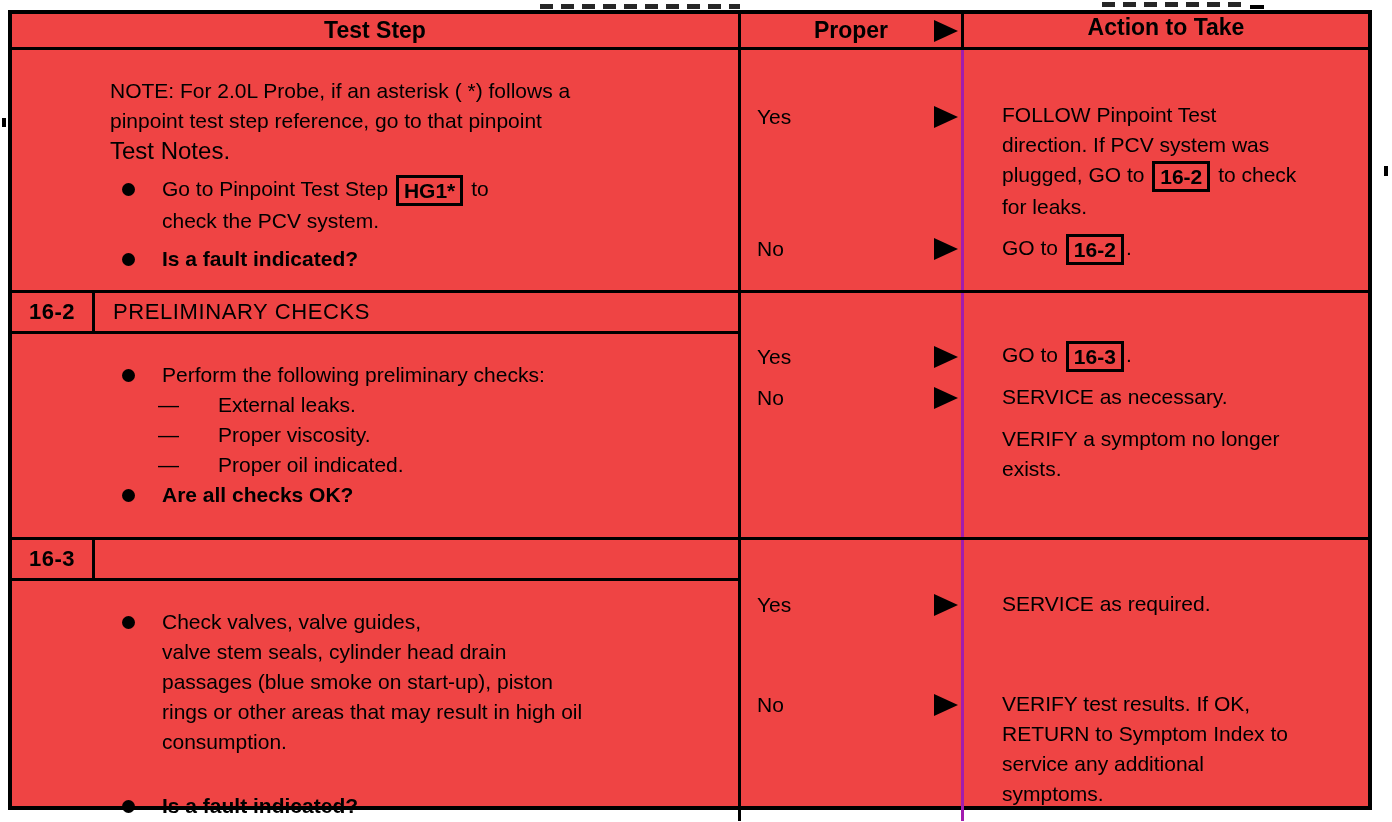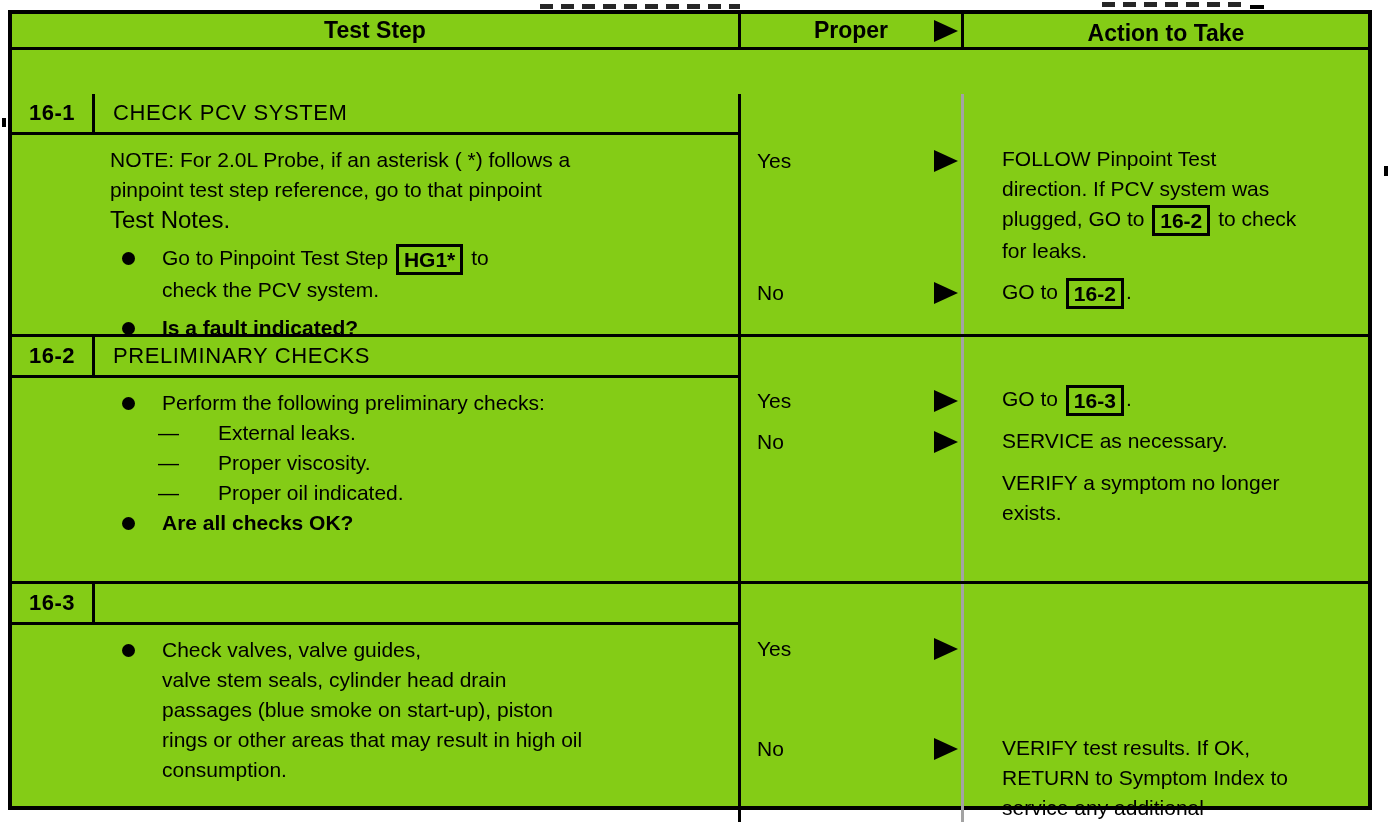--- a/index.html
+++ b/index.html
@@ -16,32 +16,31 @@
     position:absolute; height:5px; opacity:.85;
     background: repeating-linear-gradient(90deg,#000 0 13px, transparent 13px 21px);
   }
   .speck { position:absolute; background:#000; }
 
   
   .table {
     position:absolute; left:8px; top:10px; width:1364px; height:800px;
     border:4px solid #000;
     display:flex; flex-direction:column;
-    background:#84cc16;
-    gap:44px;
+    background:#ef4444;
   }
 
   .hdr-row {
     display:flex; height:36px; border-bottom:3px solid #000;
     font-weight:bold; font-size:23px; flex:none;
   }
   .cell-test   { width:726px; display:flex; align-items:center; justify-content:center; }
   .cell-result { width:226px; border-left:3px solid #000; border-right:3px solid #000;
                  position:relative; display:flex; align-items:center; justify-content:center; }
-  .cell-action { flex:1; display:flex; align-items:flex-end; justify-content:center; }
+  .cell-action { flex:1; display:flex; align-items:flex-start; justify-content:center; }
 
   .arrow {
     width:0; height:0; display:inline-block;
     border-top:11px solid transparent;
     border-bottom:11px solid transparent;
     border-left:24px solid #000;
   }
   .hdr-arrow { position:absolute; right:3px; top:6px; }
 
   
@@ -50,38 +49,38 @@
   .s1 { height:247px; }
   .s2 { flex:1; border-bottom:none; }
 
   .col-test { width:726px; display:flex; flex-direction:column; }
   .band { height:41px; border-bottom:3px solid #000; display:flex; align-items:stretch;
           font-size:22px; flex:none; }
   .stepnum { width:83px; border-right:3px solid #000; font-weight:bold;
              display:flex; align-items:center; justify-content:center; letter-spacing:.5px; }
   .steptitle { display:flex; align-items:center; padding-left:18px; letter-spacing:.6px; }
 
-  .tbody { padding:10px 8px 0 98px; font-size:21px; line-height:30px; }
+  .tbody { padding:10px 8px 0 98px; font-size:21px; line-height:30px;margin-top:16px; }
 
   .note       { }
   .note-light { font-size:24px; }
 
   .bullet { display:flex; }
   .s0 .tbody .bullet { margin-top:8px; }
   .s2 .tbody .bullet:last-child { margin-top:34px; }
   .bullet .bmark { flex:none; width:13px; height:13px; border-radius:50%;
                    background:#000; margin:9px 27px 0 12px; }
   .bullet .btext { flex:1; }
   .bullet.bold .btext { font-weight:bold; }
 
   .dash { display:flex; }
   .dash .dmark { flex:none; width:108px; padding-left:48px; }
   .dash .dtext { flex:1; }
 
-  .col-result { width:226px; border-left:3px solid #000; border-right:3px solid #a3a3a3;
+  .col-result { width:226px; border-left:3px solid #000; border-right:3px solid #a21caf;
                 position:relative; font-size:21px; }
   .result-item { position:absolute; left:16px; right:3px;
                  display:flex; justify-content:space-between; align-items:center; height:26px; }
   .s0 .r0{top:54px}  .s0 .r1{top:186px}
   .s1 .r0{top:51px}  .s1 .r1{top:92px}
   .s2 .r0{top:52px}  .s2 .r1{top:152px}
 
   .col-action { flex:1; position:relative; font-size:21px; line-height:30px;margin-left:20px; }
   .action-item { position:absolute; left:18px; right:8px; }
   .action-item p { margin:0 0 12px 0; }
@@ -112,24 +111,20 @@
       <span>Proper</span>
       <span class="arrow hdr-arrow"></span>
     </div>
     <div class="cell-action">
       <span>Action to Take</span>
     </div>
   </div>
   <div id="sections">
       <div class="section s0">
         <div class="col-test">
-          <div class="band">
-            <div class="stepnum">16-1</div>
-            <div class="steptitle">CHECK PCV SYSTEM</div>
-          </div>
           <div class="tbody">
             <div class="note">NOTE: For 2.0L Probe, if an asterisk ( *) follows a<br>pinpoint test step reference, go to that pinpoint</div>
             <div class="note-light">Test Notes.</div>
             <div class="bullet">
               <span class="bmark"></span>
               <span class="btext">Go to Pinpoint Test Step <span class="ref-box">HG1*</span> to<br>check the PCV system.</span>
             </div>
             <div class="bullet bold">
               <span class="bmark"></span>
               <span class="btext">Is a fault indicated?</span>
@@ -224,19 +219,22 @@
           <div class="result-item r0">
             <span>Yes</span>
             <span class="arrow"></span>
           </div>
           <div class="result-item r1">
             <span>No</span>
             <span class="arrow"></span>
           </div>
         </div>
         <div class="col-action">
+          <div class="action-item a0">
+            <p>SERVICE as required.</p>
+          </div>
           <div class="action-item a1">
             <p>VERIFY test results. If OK,<br>RETURN to Symptom Index to<br>service any additional<br>symptoms.</p>
           </div>
         </div>
       </div>
     </div>
 </div>
 
 </body></html>

